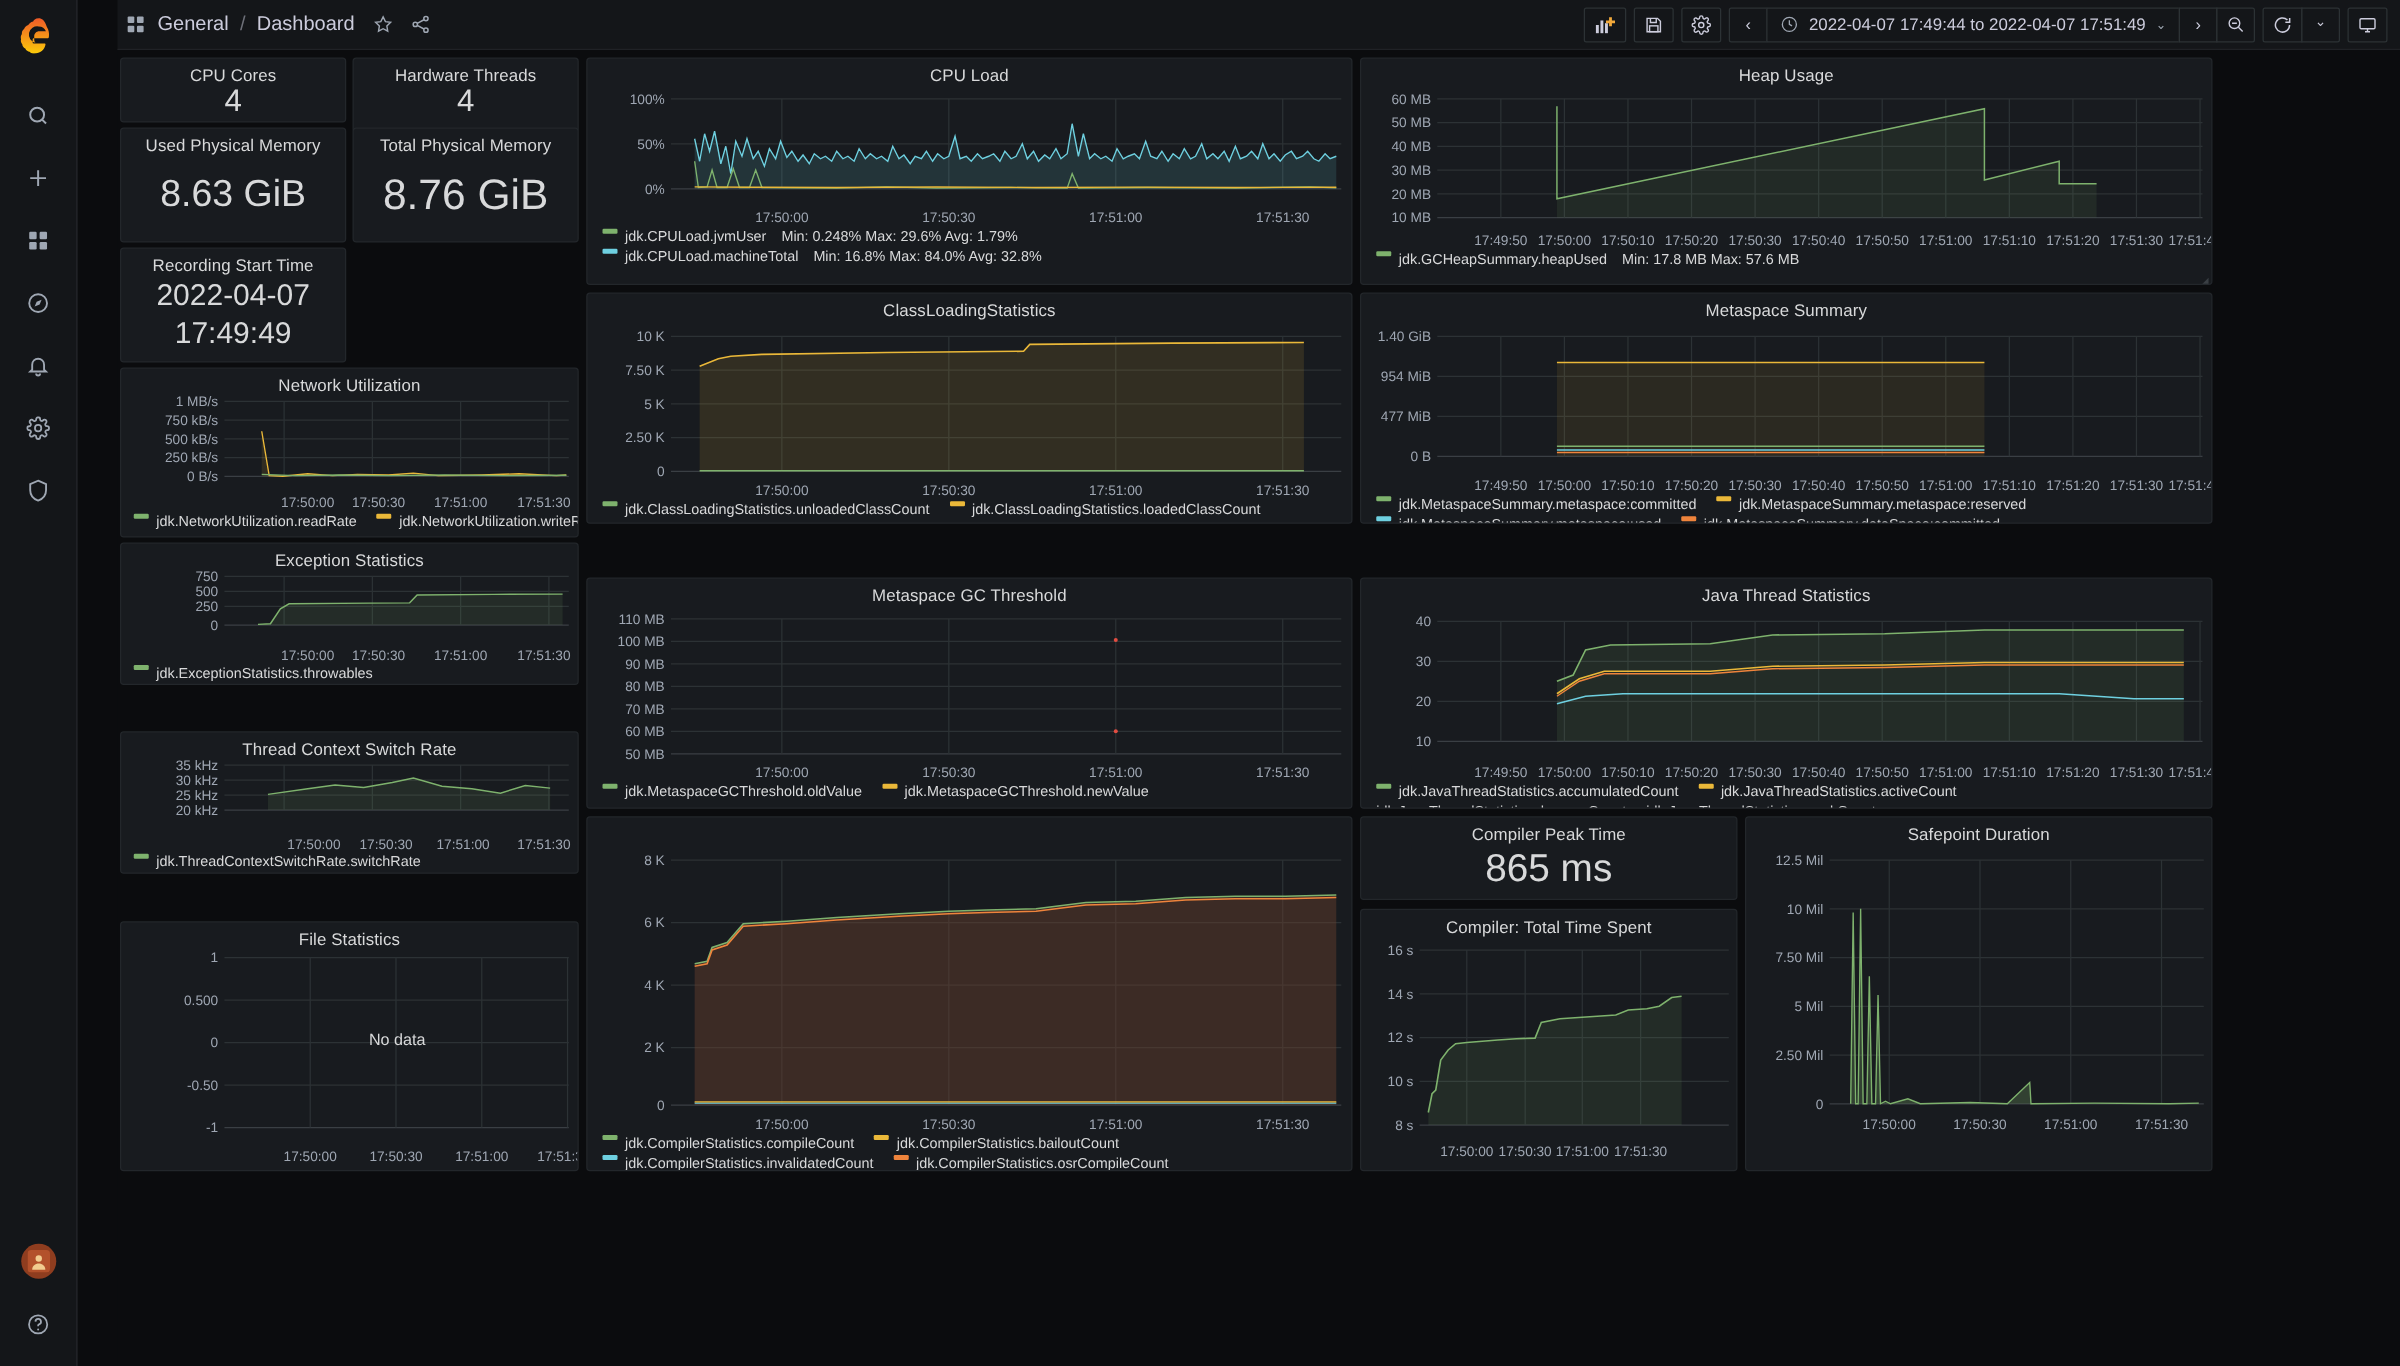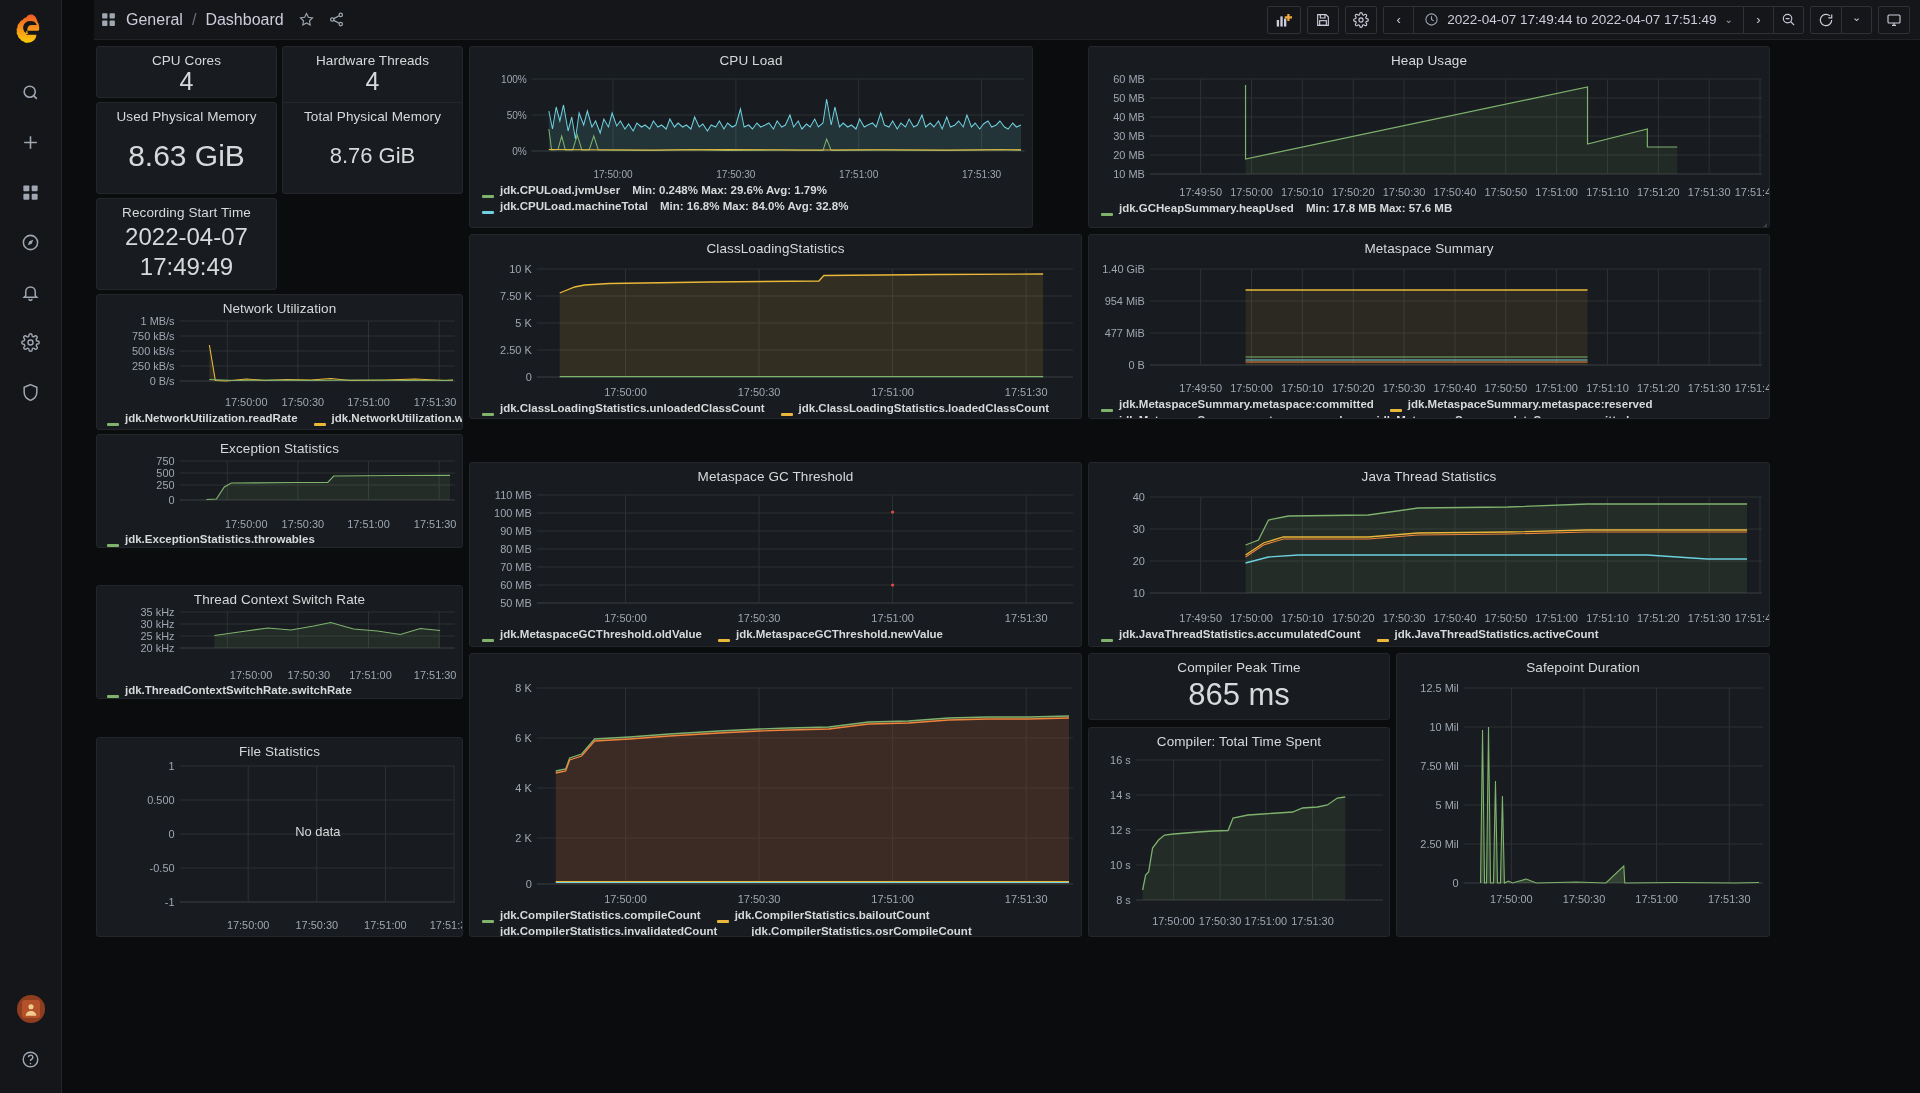--- a/index.html
+++ b/index.html
@@ -81,21 +81,21 @@
   svg.graph { display: block; width: 100%; height: 100%; }
   .tick { font-size: 11px; fill: #9fa7b3; font-family: "Liberation Sans", sans-serif; }
   .tickr { text-anchor: end; }
   .tickm { text-anchor: middle; }
   .gridline { stroke: #2c3235; stroke-width: 1; }
   .axisline { stroke: #3a3f44; stroke-width: 1; }
   .nodata { fill: #d8d9da; font-size: 13px; text-anchor: middle; font-family:"Liberation Sans",sans-serif; }
 
   .legend { position: absolute; left: 0; right: 0; padding-left: 10px; }
   .legend-row { display: flex; align-items: center; gap: 4px; line-height: 15px; margin-bottom: 1px; flex-wrap: nowrap;}
-  .legend-item { display: flex; align-items: flex-end; gap: 6px; margin-right: 12px; white-space: nowrap; font-weight: bold; }
+  .legend-item { display: flex; align-items: flex-start; gap: 6px; margin-right: 12px; white-space: nowrap; }
   .swatch { width: 12px; height: 3.5px; border-radius: 1px; flex: 0 0 12px; }
   .lgd-label { font-size: 11.5px; color: #d8d9da; }
   .lgd-stat { font-size: 11.5px; color: #d8d9da; margin-left: 6px; }
   .resize-grip { position:absolute; right:2px; bottom:2px; width:8px; height:8px; }
 </style>
 </head>
 <body>
 
 <div class="app">
 
@@ -276,21 +276,21 @@
         <div class="panel-title">Hardware Threads</div>
         <div class="stat-value" style="font-size:25px;height:26px">4</div>
       </div>
 
       <div class="panel" style="left:2px;top:62px;width:181px;height:92px">
         <div class="panel-title">Used Physical Memory</div>
         <div class="stat-value" style="font-size:30px;height:64px">8.63 GiB</div>
       </div>
       <div class="panel" style="left:188px;top:62px;width:181px;height:92px">
         <div class="panel-title">Total Physical Memory</div>
-        <div class="stat-value" style="font-size:22px;height:64px">8.76 GiB</div>
+        <div class="stat-value" style="font-size:34px;height:64px">8.76 GiB</div>
       </div>
 
       <div class="panel" style="left:2px;top:158px;width:181px;height:92px">
         <div class="panel-title">Recording Start Time</div>
         <div class="stat-value" style="font-size:24px;height:64px;line-height:30px;padding:0 6px">2022-04-07 17:49:49</div>
       </div>
 
       <div class="panel" style="left:2px;top:254px;width:367px;height:136px">
         <div class="panel-title">Network Utilization</div>
         <div class="plot" style="top:20px;height:80px">
@@ -438,21 +438,21 @@
         <div style="position:absolute;top:180px;left:0;right:0;height:16px">
           <svg class="graph" viewBox="0 0 367 16" preserveAspectRatio="none">
             <text class="tick tickm" x="152" y="11">17:50:00</text>
             <text class="tick tickm" x="221" y="11">17:50:30</text>
             <text class="tick tickm" x="290" y="11">17:51:00</text>
             <text class="tick tickm" x="356" y="11">17:51:30</text>
           </svg>
         </div>
       </div>
 
-      <div class="panel" style="left:375px;top:6px;width:564px;height:182px">
+      <div class="panel" style="left:375px;top:6px;width:613px;height:182px">
         <div class="panel-title">CPU Load</div>
         <div class="plot" style="top:22px;height:98px">
           <svg class="graph" viewBox="0 0 613 98" preserveAspectRatio="none">
             <text class="tick tickr" x="62" y="14">100%</text>
             <text class="tick tickr" x="62" y="50">50%</text>
             <text class="tick tickr" x="62" y="86">0%</text>
             <line class="gridline" x1="67" y1="10" x2="605" y2="10"></line>
               <line class="gridline" x1="67" y1="46" x2="605" y2="46"></line>
             <line class="axisline" x1="67" y1="82" x2="605" y2="82"></line>
             <line class="gridline" x1="156" y1="10" x2="156" y2="82"></line>

